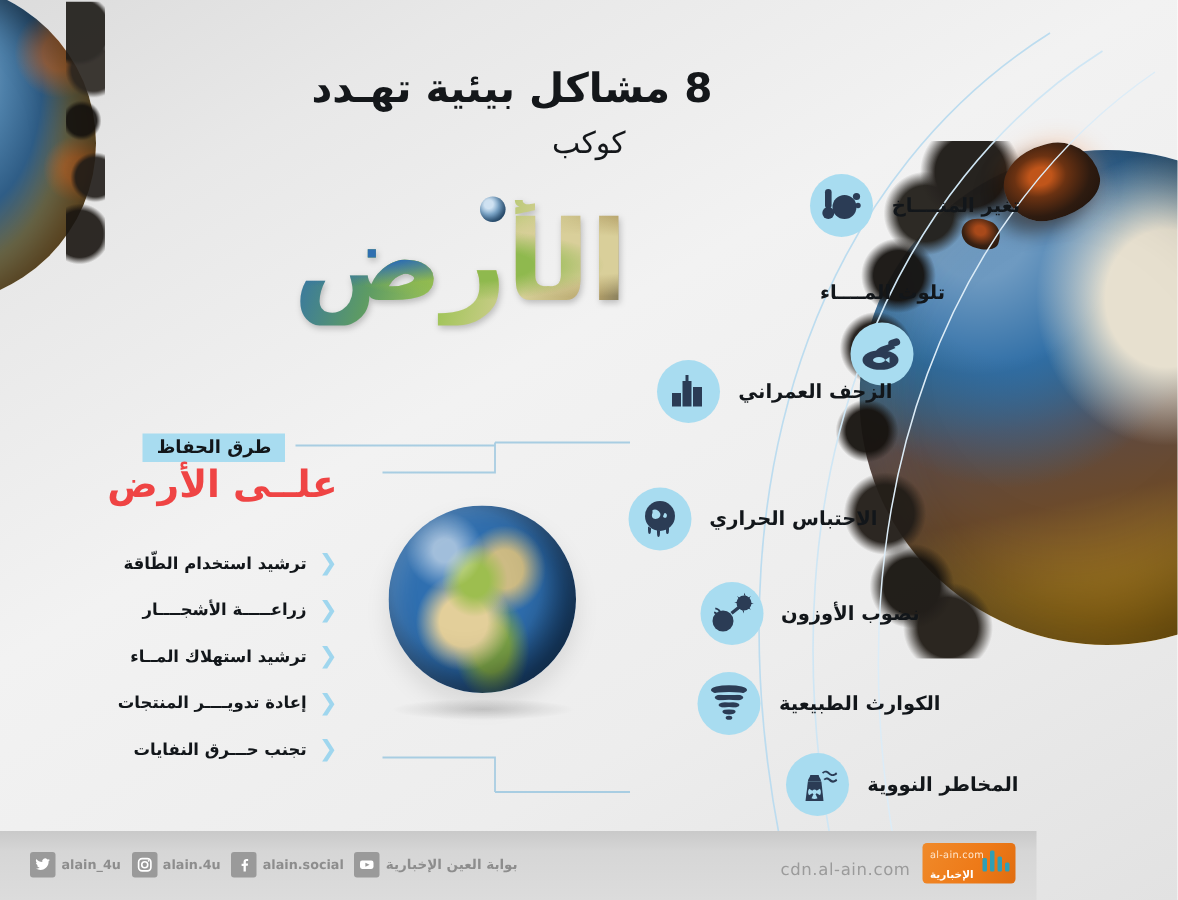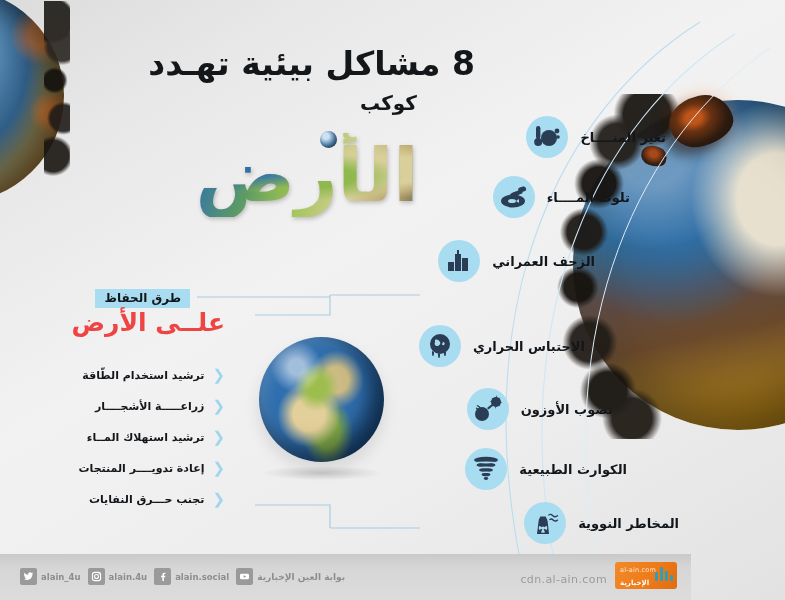--- a/index.html
+++ b/index.html
@@ -68,22 +68,22 @@
     position:absolute; right:118px; top:146px; width:26px; height:20px;
     background:radial-gradient(ellipse at 45% 40%, #a8491a 0 18%, #3a2112 58%, #16100a 100%);
     border-radius:56% 40% 60% 44%/50% 60% 40% 50%; transform:rotate(20deg);
   }
 
   
   .arcs { position:absolute; inset:0; pointer-events:none; }
 
   
   .title-wrap { position:absolute; right:310px; top:44px; text-align:right; width:330px; }
-  .title-line1 { font-size:33px; font-weight:700; color:#14171a; letter-spacing:-.5px; white-space:nowrap; }
-  .title-line2 { font-size:20px; font-weight:700; color:#14171a; margin-top:8px; margin-right:58px; }
+  .title-line1 { font-size:27px; font-weight:700; color:#14171a; letter-spacing:-.5px; white-space:nowrap; }
+  .title-line2 { font-size:20px; font-weight:400; color:#14171a; margin-top:8px; margin-right:58px; }
 
   .earthword {
     position:absolute; right:318px; top:133px; width:320px; height:84px;
     font-size:74px; font-weight:700; line-height:84px; text-align:center; letter-spacing:2px;
     background:
       radial-gradient(ellipse at 24% 40%, #2f6fb0 0 16%, transparent 34%),
       radial-gradient(ellipse at 52% 52%, #8fb94e 0 18%, transparent 38%),
       radial-gradient(ellipse at 74% 44%, #d9cf9a 0 20%, transparent 42%),
       linear-gradient(108deg,#1f4f8f 0%,#2f6fb0 16%,#5d9b64 34%,#9ec456 48%,#d6cf97 64%,#b5a169 78%,#243447 94%);
     -webkit-background-clip:text; background-clip:text; color:transparent;
@@ -170,36 +170,36 @@
   </svg>
 
   <div class="title-wrap">
     <div class="title-line1">8 مشاكل بيئية تهـدد</div>
     <div class="title-line2">كوكب</div>
   </div>
   <div class="earthword">الأرض</div>
   <div class="mini-globe"></div>
 
 
-  <div class="issue" style="top:116px; right:119px;">
+  <div class="issue" style="top:116px; right:105px;">
     <span class="issue-label">تغير المنــــاخ</span>
     <span class="issue-icon">
       <svg width="28" height="26" viewBox="0 0 28 26">
           <g fill="#2b3c55">
         <circle cx="16" cy="14" r="8"></circle>
         <rect x="3" y="2" width="4.4" height="13" rx="2.2"></rect>
         <circle cx="5.2" cy="18" r="4"></circle>
         <circle cx="24" cy="7" r="2.4"></circle>
             <circle cx="25" cy="13" r="1.8"></circle>
       </g>
         </svg>
     </span>
   </div>
 
-  <div class="issue" style="top:176px; right:155px;">
+  <div class="issue" style="top:188px; right:155px;flex-direction:column;">
     <span class="issue-label">تلوث المــــاء</span>
     <span class="issue-icon">
       <svg width="28" height="24" viewBox="0 0 28 24">
           <g fill="#2b3c55">
         <ellipse cx="13" cy="16" rx="12" ry="6.5"></ellipse>
         <path d="M10 14c-2-3 1-6 4-7l6-2 3 3-7 3c-2 .8-3 2-2 3z"></path>
         <rect x="18" y="2" width="8" height="5" rx="2.4" transform="rotate(-18 22 4)"></rect>
       </g>
       <g fill="#a8dcf0">
             <ellipse cx="12" cy="16" rx="4" ry="2"></ellipse>

